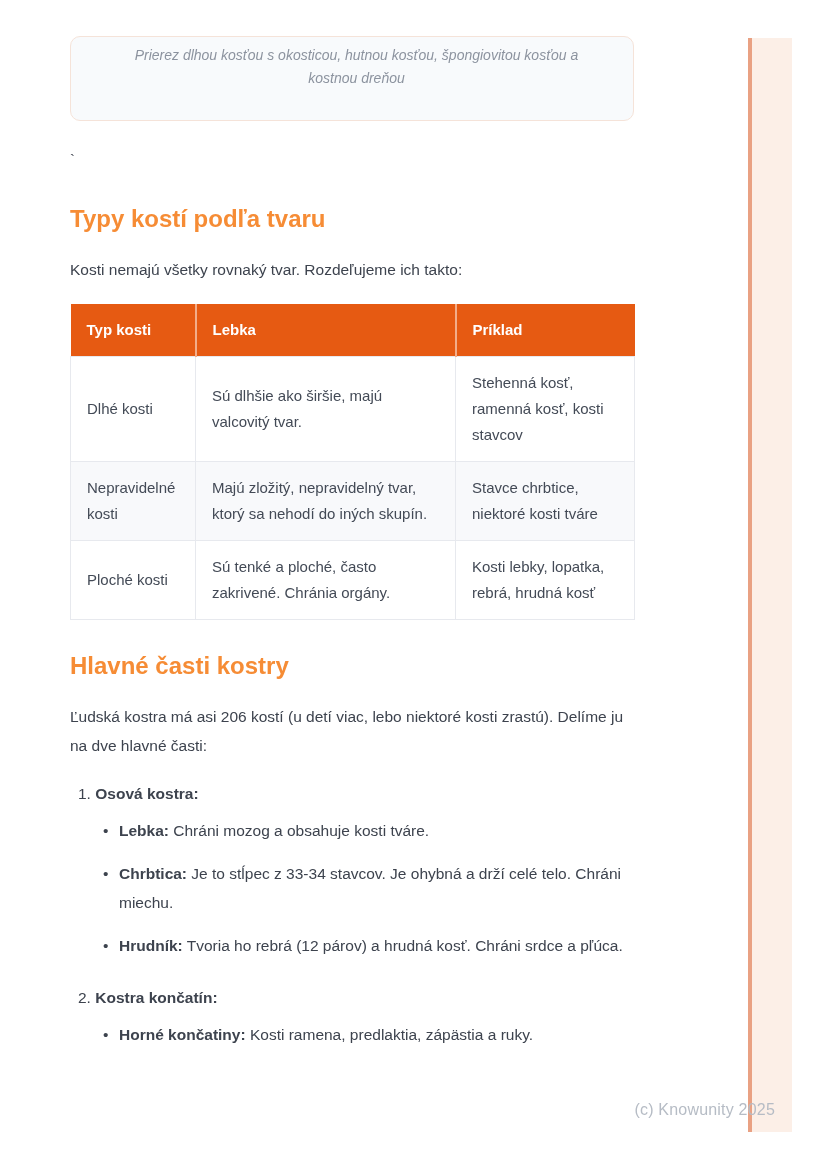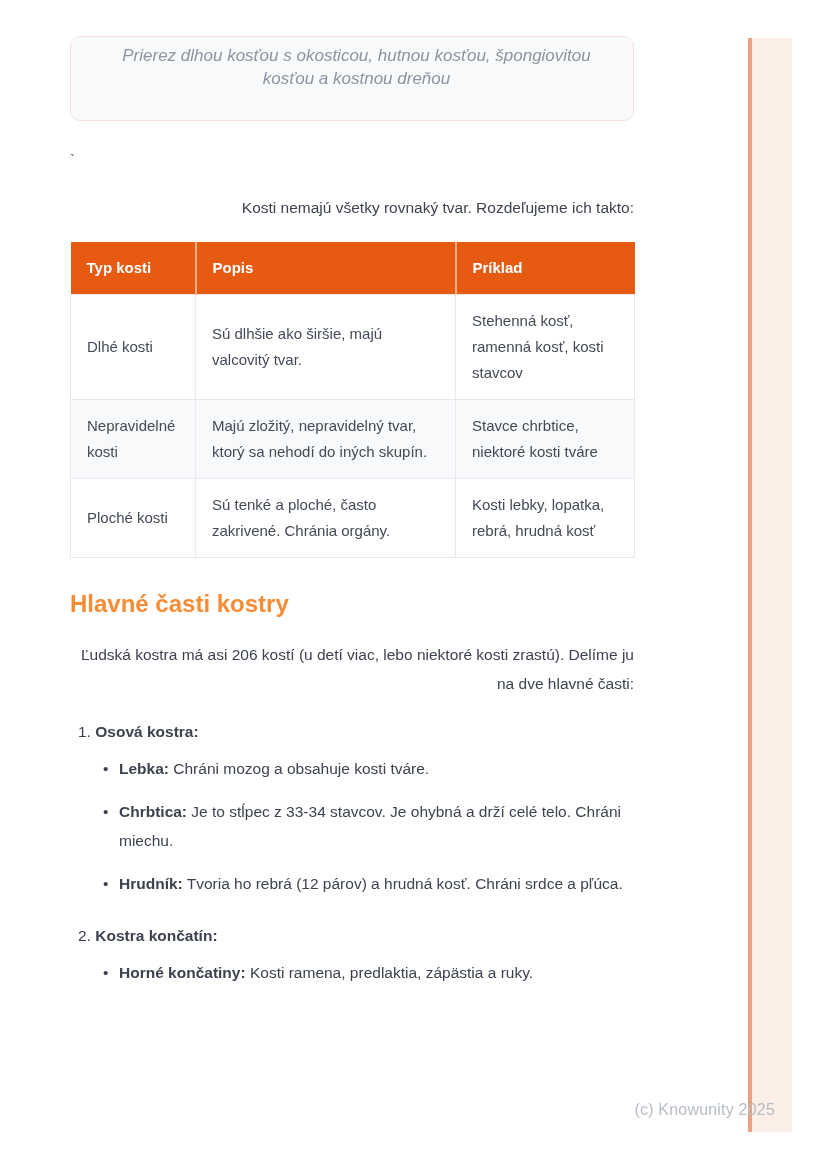--- a/index.html
+++ b/index.html
@@ -25,21 +25,21 @@
     margin-top: 36px;
     height: 85px;
     background: #f8fafc;
     border: 1px solid #f5e3d9;
     border-radius: 10px;
     padding: 7px 40px 0 40px;
     text-align: center;
   }
   .caption-box .caption {
     font-style: italic;
-    font-size: 17px;
+    font-size: 14px;
     line-height: 23px;
     color: #8c939f;
     margin-left: 9px;
   }
 
   .stray {
     margin-top: 30px;
     height: 22px;
     font-size: 15px;
     color: #3d434e;
@@ -50,21 +50,20 @@
     font-size: 24px;
     line-height: 32px;
     font-weight: 700;
     color: #f68c35;
   }
   p.body-text {
     margin: 20px 0 0 0;
     font-size: 15.5px;
     line-height: 29px;
     color: #3d434e;
-    text-align: right;
   }
 
   
   table.bone-table {
     margin-top: 20px;
     width: 564px;
     border-collapse: collapse;
     table-layout: fixed;
     border-radius: 14px;
   }
@@ -153,33 +152,34 @@
   <div class="edge-stripe"></div>
 
   <div class="content">
 
     <figure class="caption-box" style="margin-left:0;margin-right:0;">
       <div class="caption">Prierez dlhou kosťou s okosticou, hutnou kosťou, špongiovitou kosťou a kostnou dreňou</div>
     </figure>
 
     <div class="stray">`</div>
 
+    <h2 class="section-heading">Typy kostí podľa tvaru</h2>
 
     <p class="body-text">Kosti nemajú všetky rovnaký tvar. Rozdeľujeme ich takto:</p>
 
     <table class="bone-table">
       <colgroup>
           <col class="c1">
           <col class="c2">
           <col class="c3">
         </colgroup>
       <thead>
         <tr>
           <th>Typ kosti</th>
-          <th>Popis</th>
+          <th>Lebka</th>
           <th>Príklad</th>
         </tr>
       </thead>
       <tbody>
         <tr>
           <td>Dlhé kosti</td>
           <td>Sú dlhšie ako širšie, majú valcovitý tvar.</td>
           <td>Stehenná kosť, ramenná kosť, kosti stavcov</td>
         </tr>
         <tr>

